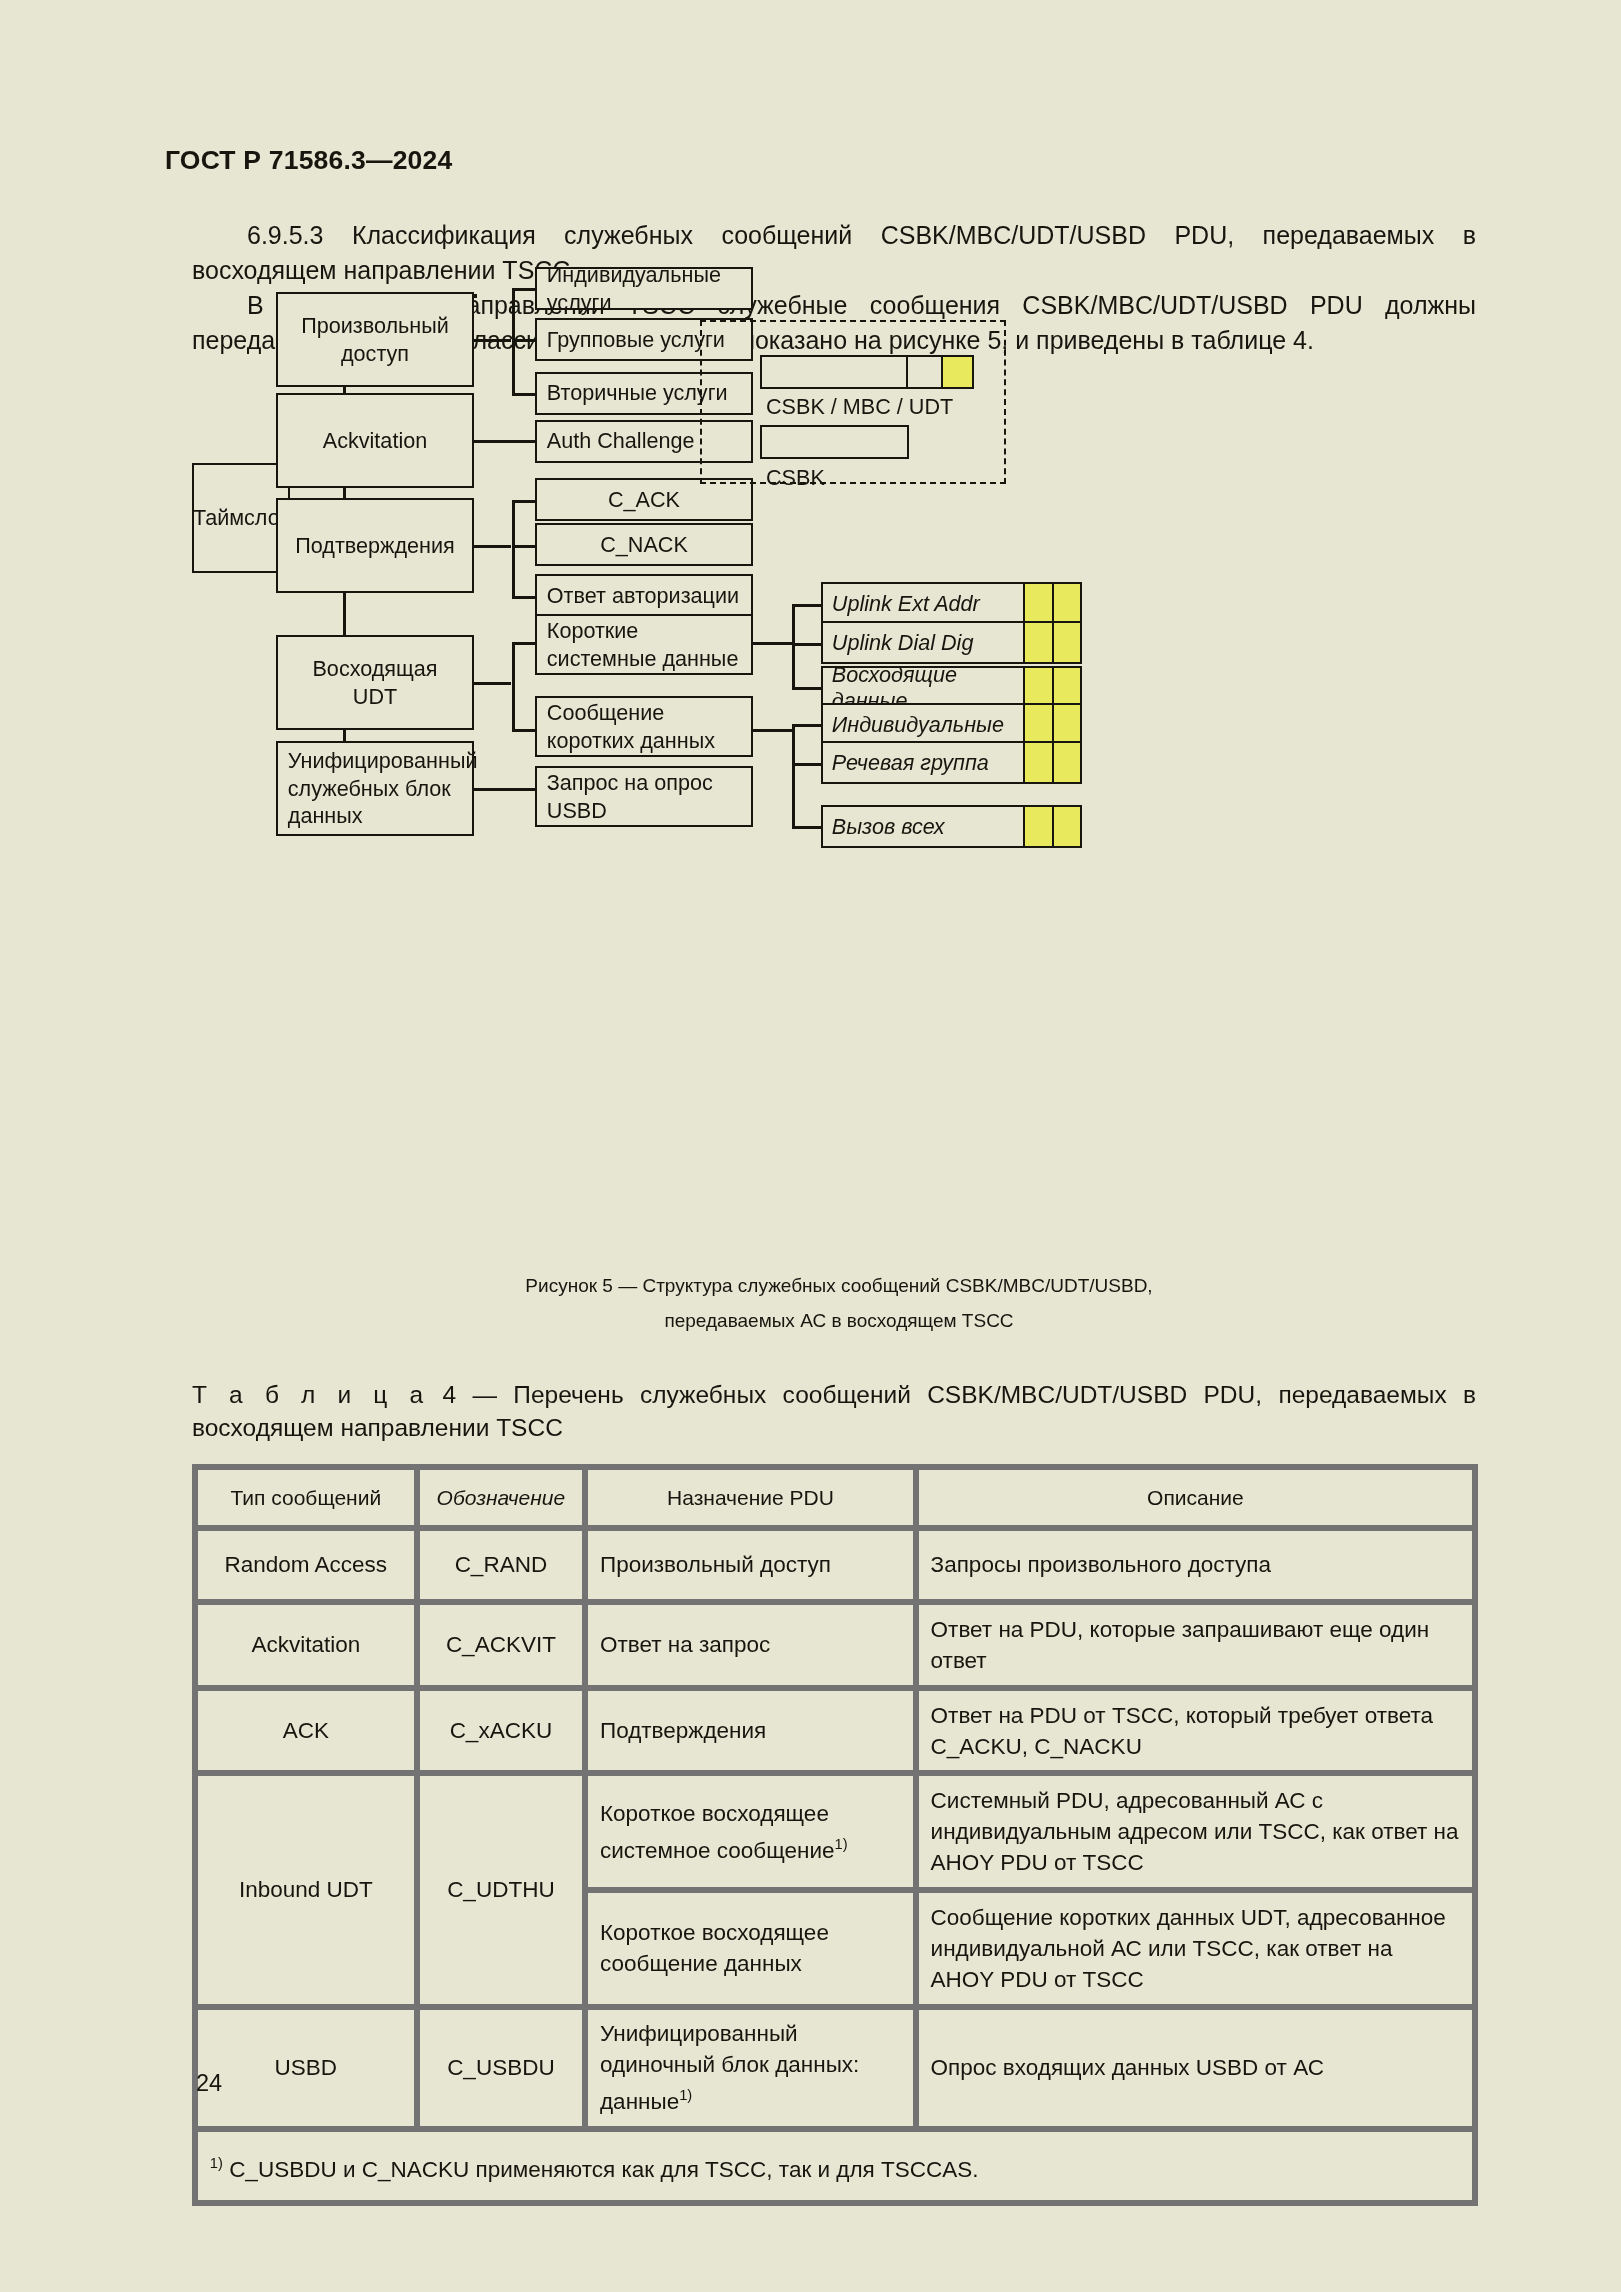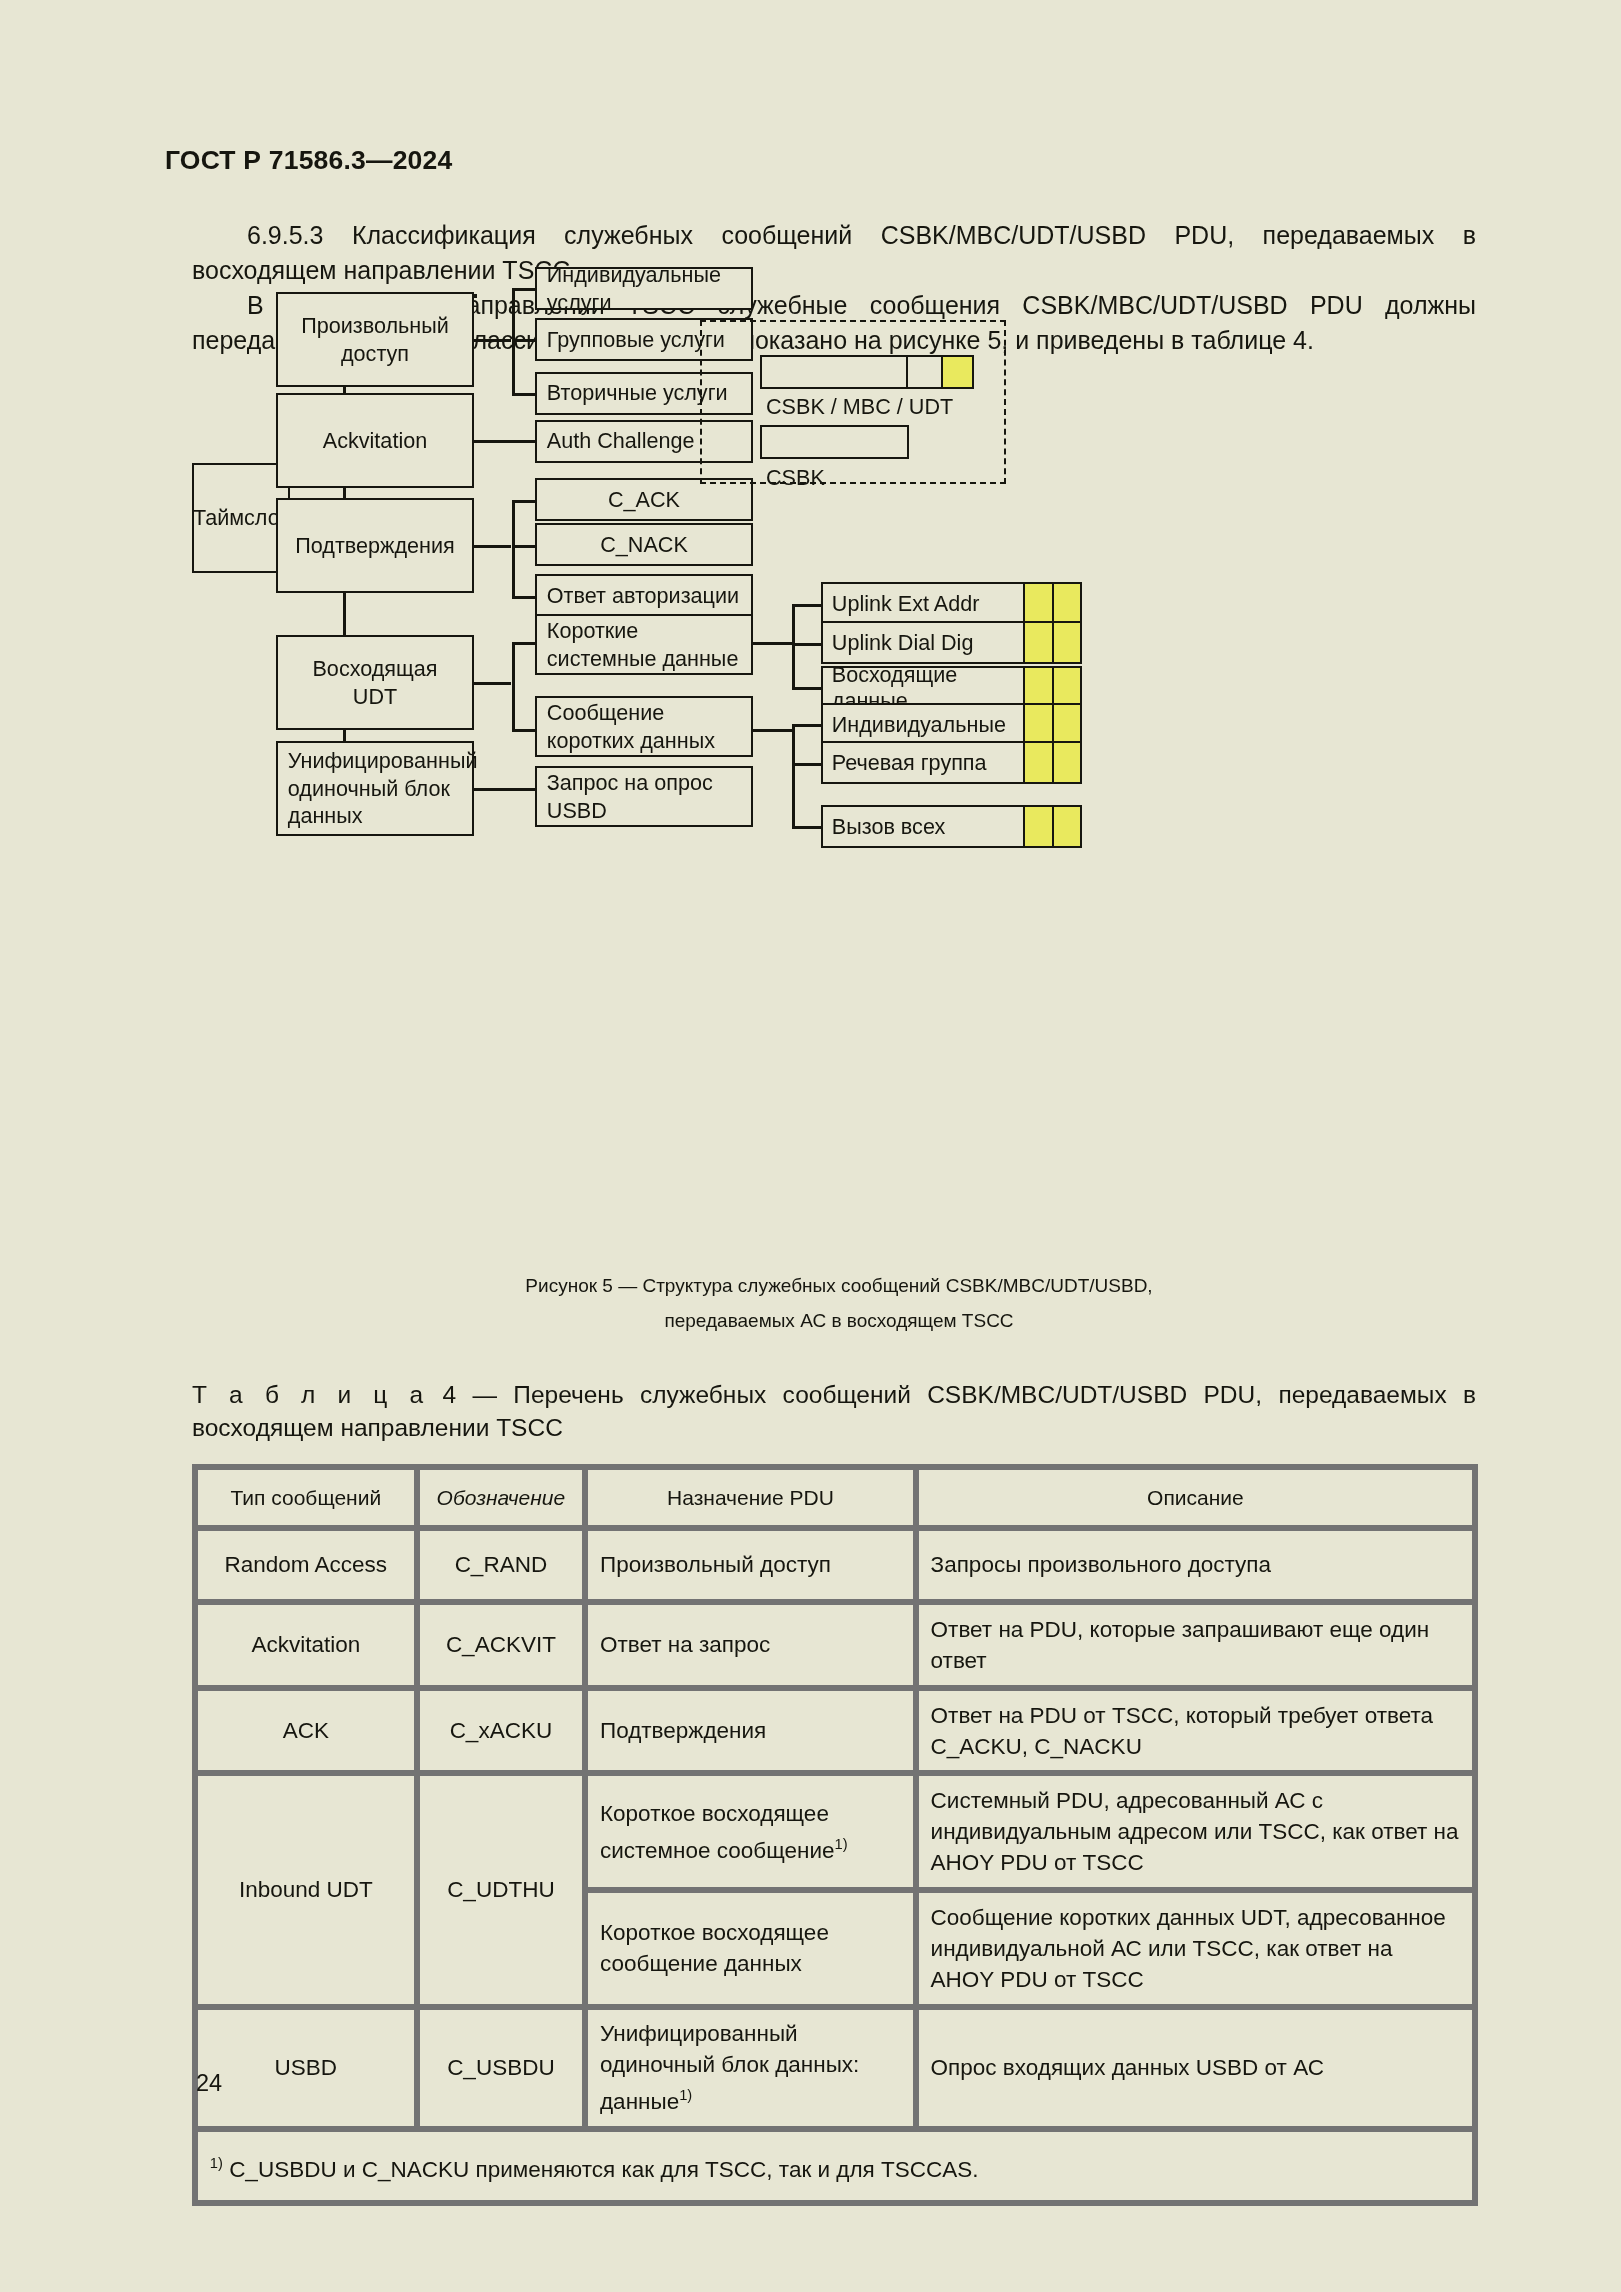--- a/index.html
+++ b/index.html
@@ -59,20 +59,21 @@
   .bar .seg.plain{background:#e7e6d3;}
   .bar .seg.hl{background:#e9e95e;}
   .legend-label{position:absolute;font-size:21.6px;}
 
   
   .msgbox{
     position:absolute;box-sizing:border-box;
     border:2.9px solid #16160f;background:#e7e6d3;
     display:flex;align-items:stretch;
     font-size:21.6px;
+    font-style:italic;
   }
   .msgbox .label{flex:1;display:flex;align-items:center;padding-left:8.8px;}
   .msgbox .seg{width:26.5px;border-left:2.9px solid #16160f;background:#e9e95e;}
 
   
   .fig-caption{
     position:absolute;left:192px;top:1268px;width:1294px;
     text-align:center;font-size:19px;line-height:35px;
   }
 
@@ -163,21 +164,21 @@
 
     <div class="box center" style="left:84px;top:102px;width:198px;height:95px;">
       <span class="txt">Подтверждения</span>
     </div>
 
     <div class="box center" style="left:84px;top:239px;width:198px;height:95px;">
       <span class="txt">Восходящая UDT</span>
     </div>
 
     <div class="box" style="left:84px;top:345px;width:198px;height:95px;">
-      <span class="txt">Унифицированный одиночный блок данных</span>
+      <span class="txt">Унифицированный служебных блок данных</span>
     </div>
 
     <div class="ln lnh" style="left:282px;top:-57px;width:37px;"></div>
     <div class="ln lnv" style="left:320px;top:-108px;height:108px;"></div>
     <div class="ln lnh" style="left:320px;top:-108px;width:23.5px;"></div>
     <div class="ln lnh" style="left:320px;top:-57px;width:23.5px;"></div>
     <div class="ln lnh" style="left:320px;top:-2.9px;width:23.5px;"></div>
 
     <div class="box" style="left:343px;top:-129px;width:218px;height:43px;">
       <span class="txt">Индивидуальные услуги</span>

